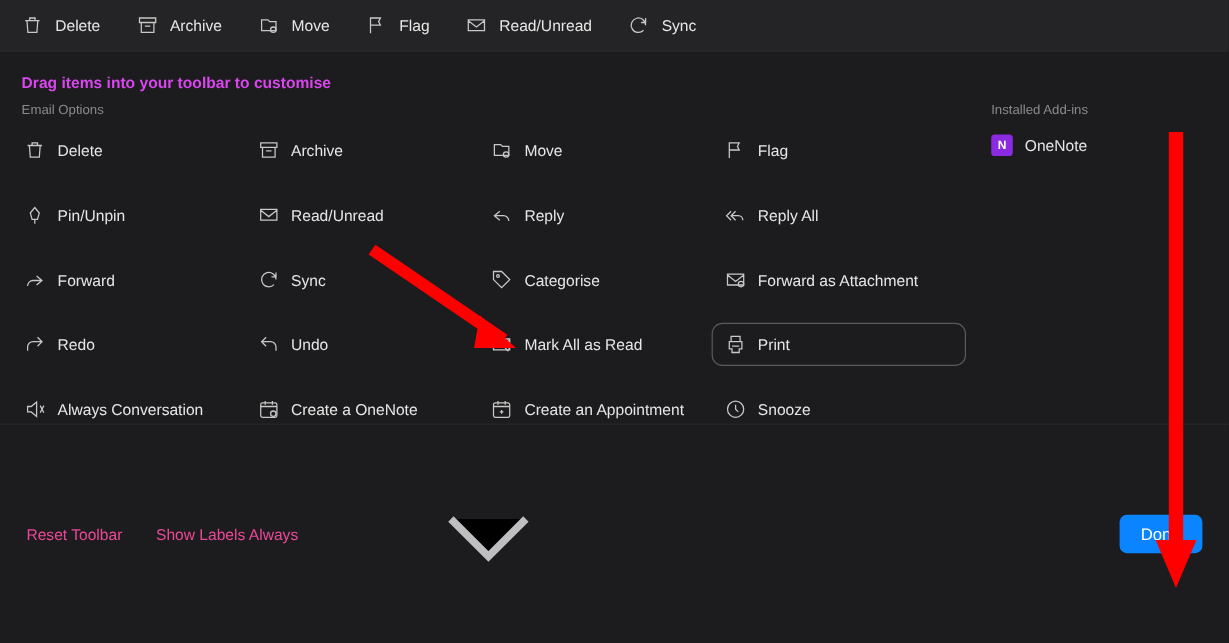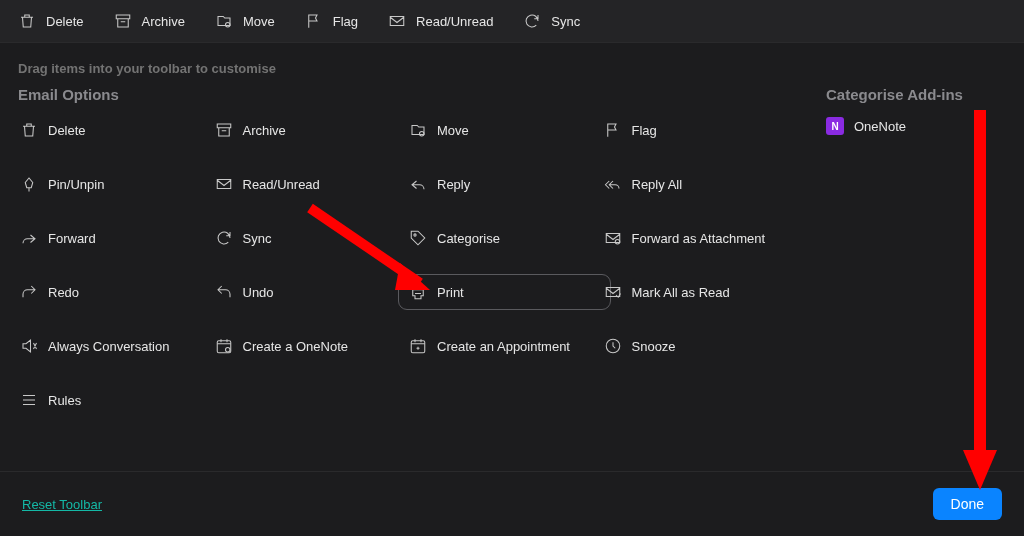--- a/index.html
+++ b/index.html
@@ -17,23 +17,23 @@
 }
 .tb-item, .opt-item {
   display: flex; align-items: center; gap: 10px;
   color: #e6e6e6; cursor: pointer; text-align: center;
 }
 .tb-item .icon, .opt-item .icon, .addin-item .icon {
   width: 18px; height: 18px; flex-shrink: 0;
   stroke: #c8c8c8; stroke-width: 1.4; fill: none;
   display: inline-flex; align-items: center; justify-content: center;
 }
-.instruction { padding: 18px 18px 10px; font-weight: 600; color: #737373; }
+.instruction { padding: 18px 18px 10px; font-weight: 600; color: #d946ef; }
 .section-row { display: flex; padding: 0 18px; gap: 30px; }
-.section-label { color: #8a8a8e; font-size: 15px; margin-bottom: 14px; font-weight: bold; }
+.section-label { color: #8a8a8e; font-size: 11px; margin-bottom: 14px; }
 .email-options { flex: 1; }
 .addins { width: 180px; }
 .grid {
   display: grid;
   grid-template-columns: repeat(4, 1fr);
   row-gap: 28px;
 }
 .opt-item { padding: 4px 2px; border-radius: 6px; }
 .opt-item.highlight {
   outline: 1.5px solid #5a5a5e; border-radius: 8px;
@@ -44,21 +44,21 @@
   width:18px;height:18px;background:#8a2be2;border-radius:3px;
   display:inline-flex;align-items:center;justify-content:center;
   color:#fff;font-size:10px;font-weight:700;
 }
 .footer {
   position: absolute; bottom: 0; left: 0; right: 0;
   display: flex; align-items: center; gap: 28px;
   padding: 16px 22px; border-top: 1px solid #2a2a2c;
   background: #1c1c1e;
 }
-.footer .link { color: #14b8a6; cursor: pointer; display:flex;align-items:center;gap:8px;text-decoration:underline;}
+.footer .link { color: #ec4899; cursor: pointer; display:flex;align-items:center;gap:8px;}
 .done-btn {
   margin-left: auto; background: #0a84ff; color:#fff;
   padding: 8px 18px; border-radius: 6px; font-size:14px; cursor:pointer; border:none;
 }
 
 .arrow { position:absolute; pointer-events:none; }
 svg.icon { display:block; }
 </style>
 </head>
 <body>
@@ -274,31 +274,31 @@
             <use href="#i-redo"></use>
           </svg>
           <span>Redo</span>
         </div>
         <div class="opt-item">
           <svg class="icon">
             <use href="#i-undo"></use>
           </svg>
           <span>Undo</span>
         </div>
+        <div class="opt-item">
+          <svg class="icon">
+            <use href="#i-markread"></use>
+          </svg>
+          <span>Mark All as Read</span>
+        </div>
         <div class="opt-item highlight">
           <svg class="icon">
             <use href="#i-print"></use>
           </svg>
           <span>Print</span>
-        </div>
-        <div class="opt-item">
-          <svg class="icon">
-            <use href="#i-markread"></use>
-          </svg>
-          <span>Mark All as Read</span>
         </div>
         <div class="opt-item">
           <svg class="icon">
             <use href="#i-mute"></use>
           </svg>
           <span>Always Conversation</span>
         </div>
         <div class="opt-item">
           <svg class="icon">
             <use href="#i-meeting"></use>
@@ -319,30 +319,36 @@
         </div>
         <div class="opt-item">
           <svg class="icon">
             <use href="#i-rules"></use>
           </svg>
           <span>Rules</span>
         </div>
       </div>
   </div>
   <div class="addins">
-    <div class="section-label">Categorise Add-ins</div>
+    <div class="section-label">Installed Add-ins</div>
     <div class="addin-item">
       <span class="onenote-ic">N</span>
       <span>OneNote</span>
     </div>
   </div>
 </div>
 
 <div class="footer">
   <span class="link">Reset Toolbar</span>
+  <span class="link">
+    <span>Show Labels Always</span>
+    <svg class="icon" style="stroke:#bfbfc2">
+        <use href="#i-chevron"></use>
+      </svg>
+  </span>
   <button class="done-btn">Done</button>
 </div>
 
 <svg class="arrow" style="left:300px;top:198px;width:150px;height:110px" viewBox="0 0 150 110">
   <path d="M10 10 L120 85" stroke="#ff0000" stroke-width="10" fill="none"></path>
   <path d="M100 65 L130 92 L95 92 Z" fill="#ff0000"></path>
 </svg>
 <svg class="arrow" style="left:955px;top:100px;width:50px;height:400px" viewBox="0 0 50 400">
   <path d="M25 10 L25 360" stroke="#ff0000" stroke-width="12" fill="none"></path>
   <path d="M8 350 L42 350 L25 390 Z" fill="#ff0000"></path>

